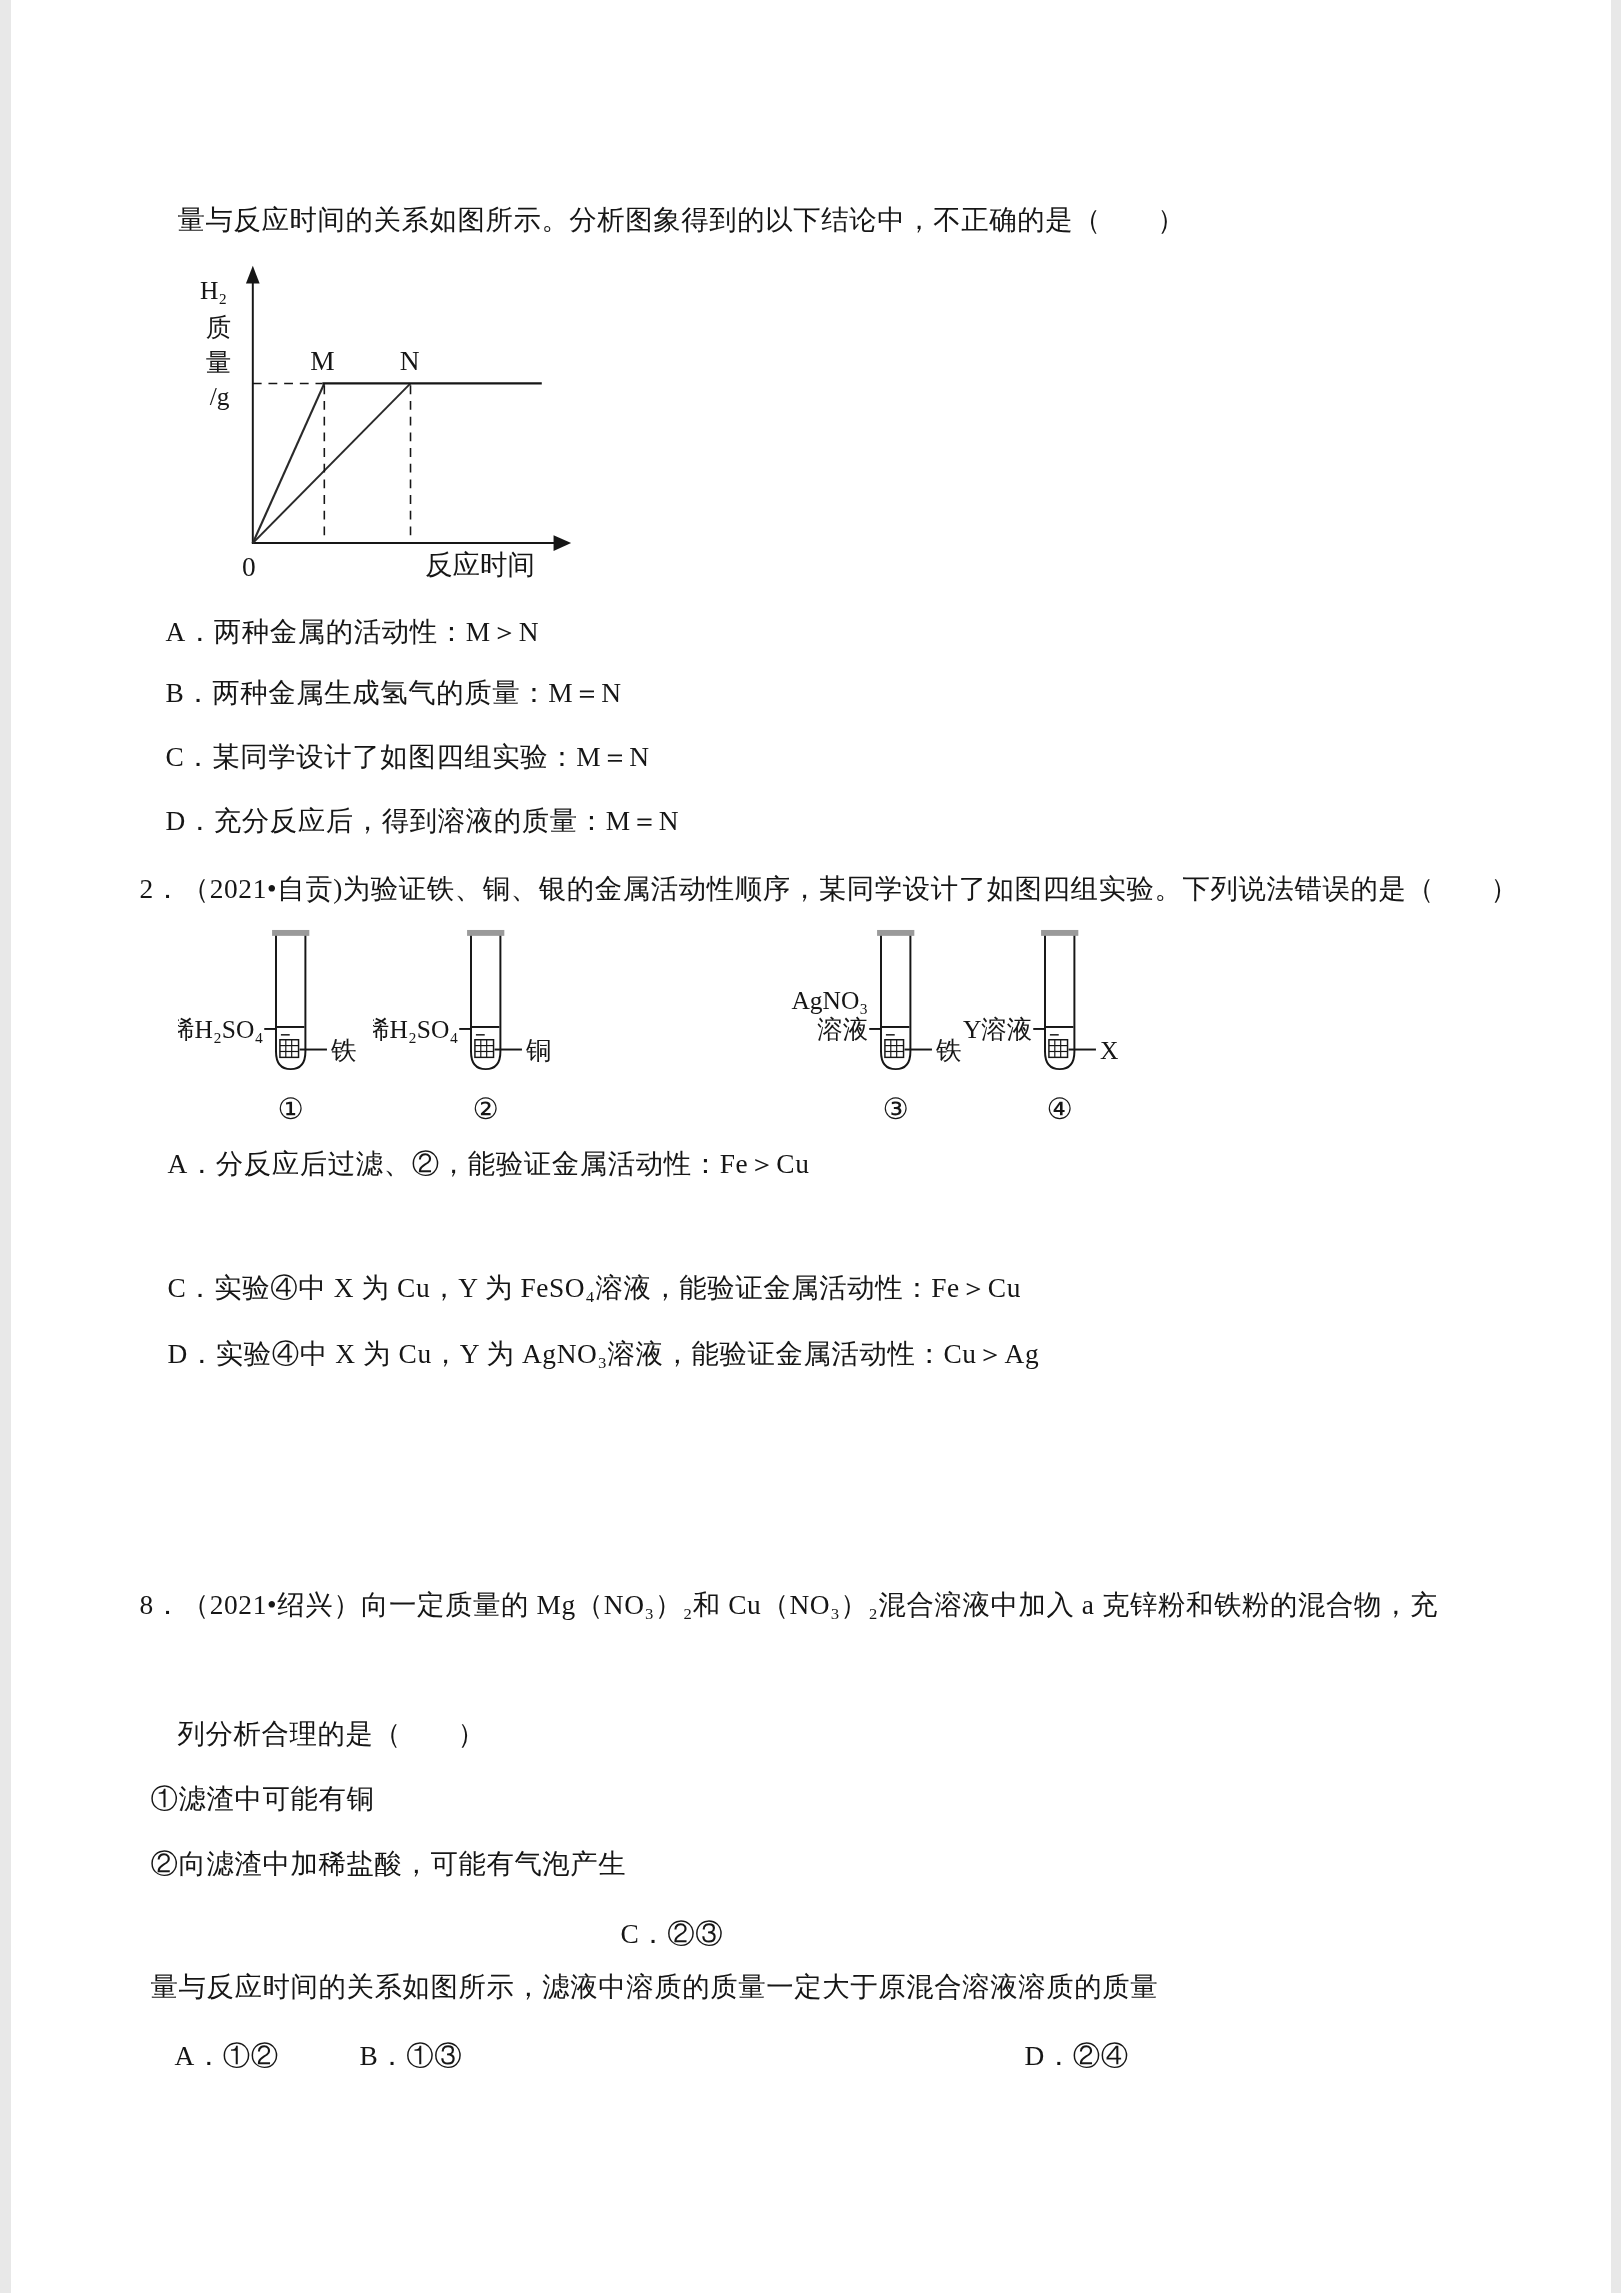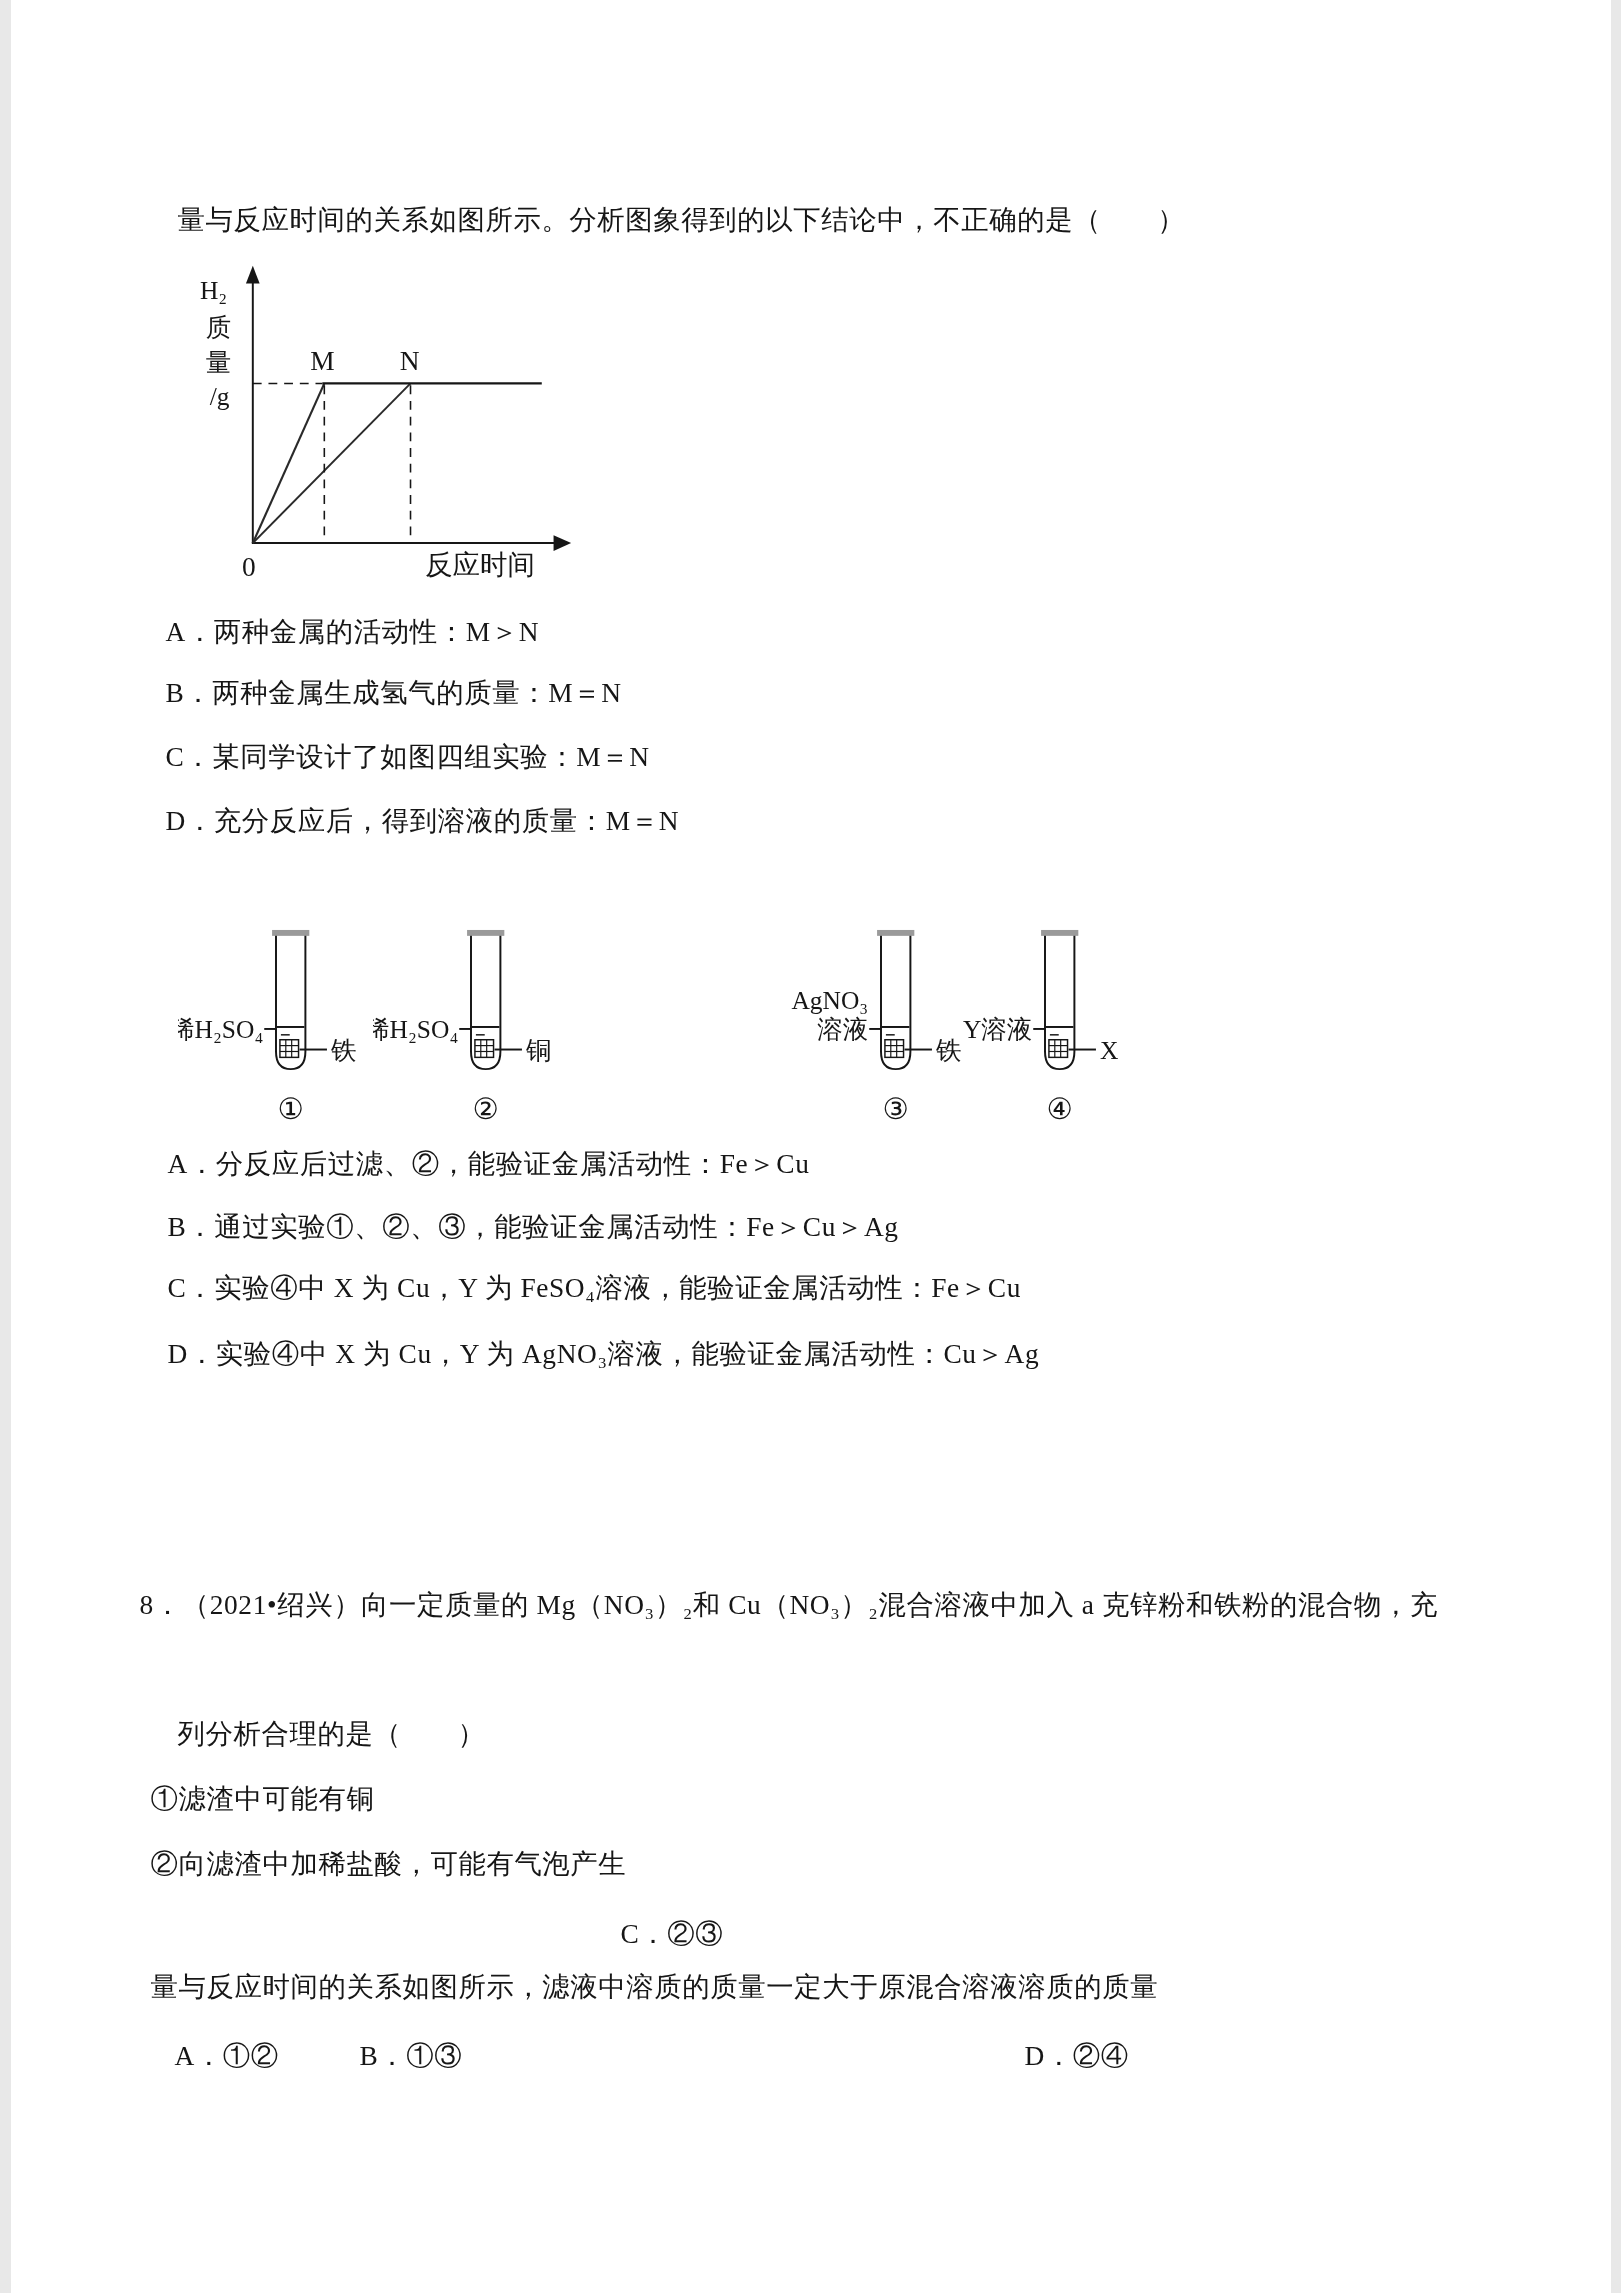--- a/index.html
+++ b/index.html
@@ -60,20 +60,21 @@
     <text x="63" y="150" class="axis-label">/g</text>
     <text x="103" y="325" text-anchor="middle" class="big-label">0</text>
     <text x="283" y="323" class="big-label">反应时间</text>
   </svg>
 
   <div class="t" style="left:155px;top:615px">A．两种金属的活动性：M＞N</div>
   <div class="t" style="left:155px;top:676px">B．两种金属生成氢气的质量：M＝N</div>
   <div class="t" style="left:155px;top:740px">C．某同学设计了如图四组实验：M＝N</div>
   <div class="t" style="left:155px;top:804px">D．充分反应后，得到溶液的质量：M＝N</div>
 
+  <div class="t" style="left:129px;top:872px">2．（2021•自贡)为验证铁、铜、银的金属活动性顺序，某同学设计了如图四组实验。下列说法错误的是（　　）</div>
 
   <svg width="245" height="201" style="left:167px;top:926px" viewBox="0 0 250 205">
     <rect x="96" y="4" width="38" height="6" fill="#9a9a9a"></rect>
     <path d="M100,10 V128 Q100,146 115,146 Q130,146 130,128 V10" fill="none" stroke="#161616" stroke-width="2"></path>
     <line x1="101" y1="103" x2="129" y2="103" stroke="#161616" stroke-width="2"></line>
     <line x1="105" y1="111" x2="114" y2="111" stroke="#161616" stroke-width="1.5"></line>
     <rect x="104" y="116" width="19" height="18" fill="none" stroke="#161616" stroke-width="1.5"></rect>
     <line x1="104" y1="122" x2="123" y2="122" stroke="#161616" stroke-width="1.2"></line>
     <line x1="104" y1="128" x2="123" y2="128" stroke="#161616" stroke-width="1.2"></line>
     <line x1="110" y1="116" x2="110" y2="134" stroke="#161616" stroke-width="1.2"></line>
@@ -134,21 +135,20 @@
     <line x1="116" y1="116" x2="116" y2="134" stroke="#161616" stroke-width="1.2"></line>
     <line x1="88" y1="105" x2="100" y2="105" stroke="#161616" stroke-width="2"></line>
     <text x="87" y="85" text-anchor="end" class="tube-label"></text>
     <text x="87" y="114" text-anchor="end" class="tube-label">Y溶液</text>
     <line x1="124" y1="126" x2="152" y2="126" stroke="#161616" stroke-width="2"></line>
     <text x="156" y="136" class="tube-label">X</text>
     <text x="115" y="197" text-anchor="middle" class="tube-num">④</text>
   </svg>
 
   <div class="t" style="left:157px;top:1147px">A．分反应后过滤、②，能验证金属活动性：Fe＞Cu</div>
-  <div class="t" style="left:157px;top:1210px">B．通过实验①、②、③，能验证金属活动性：Fe＞Cu＞Ag</div>
   <div class="t" style="left:157px;top:1271px">C．实验④中 X 为 Cu，Y 为 FeSO₄溶液，能验证金属活动性：Fe＞Cu</div>
   <div class="t" style="left:157px;top:1337px">D．实验④中 X 为 Cu，Y 为 AgNO₃溶液，能验证金属活动性：Cu＞Ag</div>
 
   <div class="t" style="left:129px;top:1588px">8．（2021•绍兴）向一定质量的 Mg（NO₃）₂和 Cu（NO₃）₂混合溶液中加入 a 克锌粉和铁粉的混合物，充</div>
   <div class="t" style="left:167px;top:1717px">列分析合理的是（　　）</div>
 
   <div class="t" style="left:140px;top:1782px">①滤渣中可能有铜</div>
   <div class="t" style="left:140px;top:1847px">②向滤渣中加稀盐酸，可能有气泡产生</div>
   <div class="t" style="left:140px;top:1970px">量与反应时间的关系如图所示，滤液中溶质的质量一定大于原混合溶液溶质的质量</div>
 

